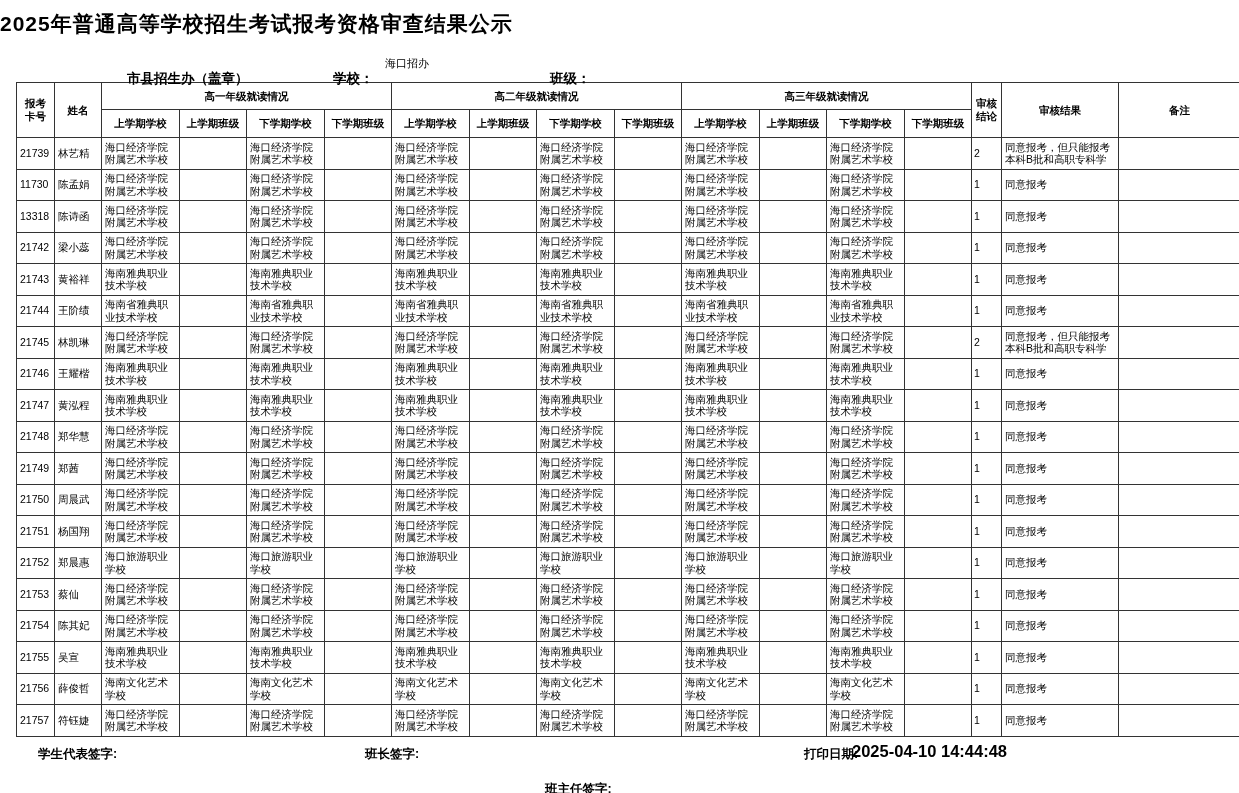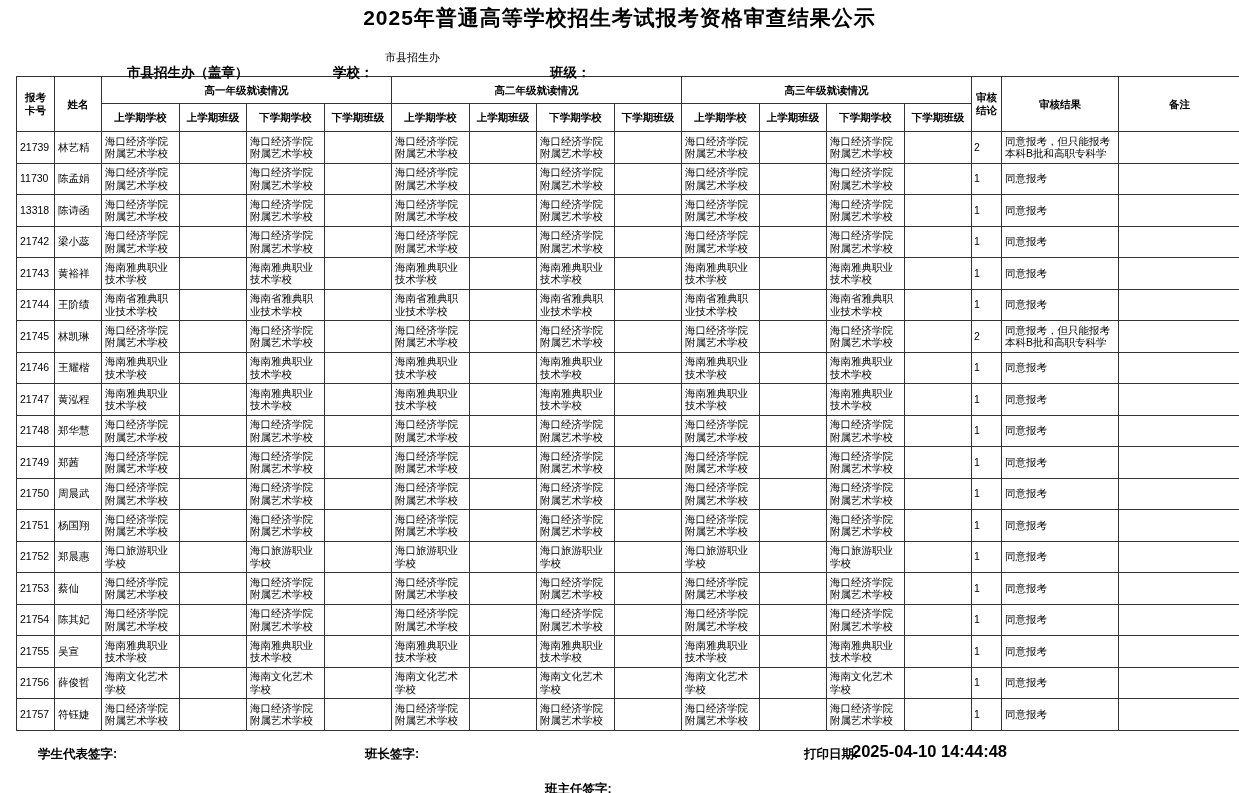--- a/index.html
+++ b/index.html
@@ -2,22 +2,22 @@
 <html><head>
 <meta charset="utf-8">
 <style>
   html,body { margin:0; padding:0; }
   body {
     width:1239px; height:793px; background:#ffffff; color:#000;
     font-family:"Liberation Sans","DejaVu Sans",sans-serif;
     overflow:hidden; position:relative;
   }
   .title {
-    text-align:center; font-size:21px; font-weight:bold;
-    padding-top:4px; letter-spacing:1px;
+    text-align:left; font-size:21px; font-weight:bold;
+    padding-top:10px; letter-spacing:1px;
   }
   .meta { position:relative; height:20px; margin-top:16px; }
   .meta span { position:absolute; top:16px; white-space:nowrap; }
   .meta .lbl { font-weight:bold; font-size:13.5px; }
   .meta .val { font-size:11px; top:2px; }
   #office { left:127px; }
   #school-label { left:333px; }
   #school-value { left:385px; }
   #class-label { left:550px; }
 
@@ -47,21 +47,21 @@
   #print-date   { left:852px; font-size:16.5px; font-weight:600; top:0; }
 </style>
 </head>
 <body>
 
 <div class="title">2025年普通高等学校招生考试报考资格审查结果公示</div>
 
 <div class="meta">
   <span id="office" class="lbl">市县招生办（盖章）</span>
   <span id="school-label" class="lbl">学校：</span>
-  <span id="school-value" class="val">市县招生办</span>
+  <span id="school-value" class="val">海口招办</span>
   <span id="class-label" class="lbl">班级：</span>
 </div>
 
 <table>
   <colgroup>
     <col style="width:38px">
       <col style="width:47px">
     <col style="width:78px">
       <col style="width:67px">
       <col style="width:78px">

